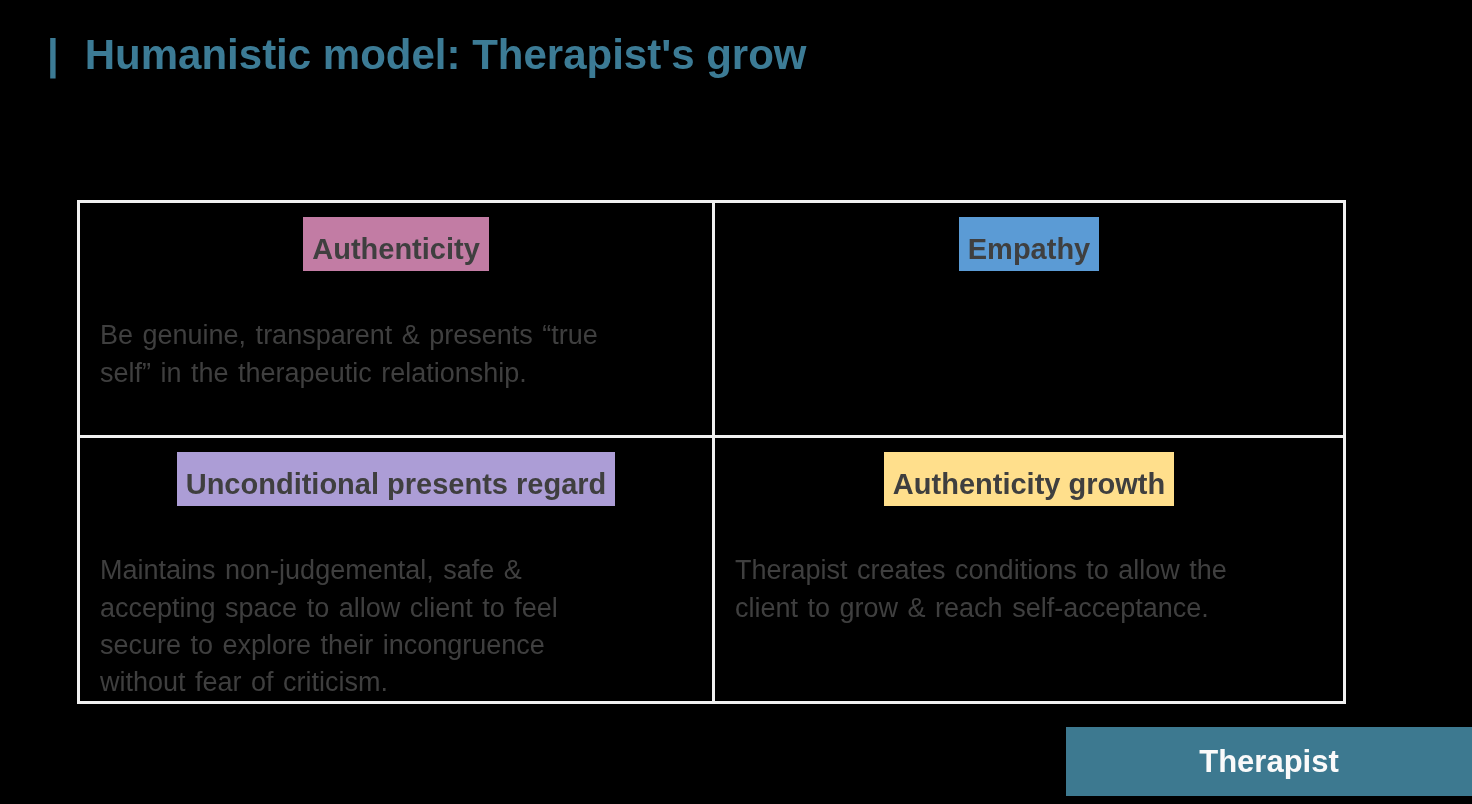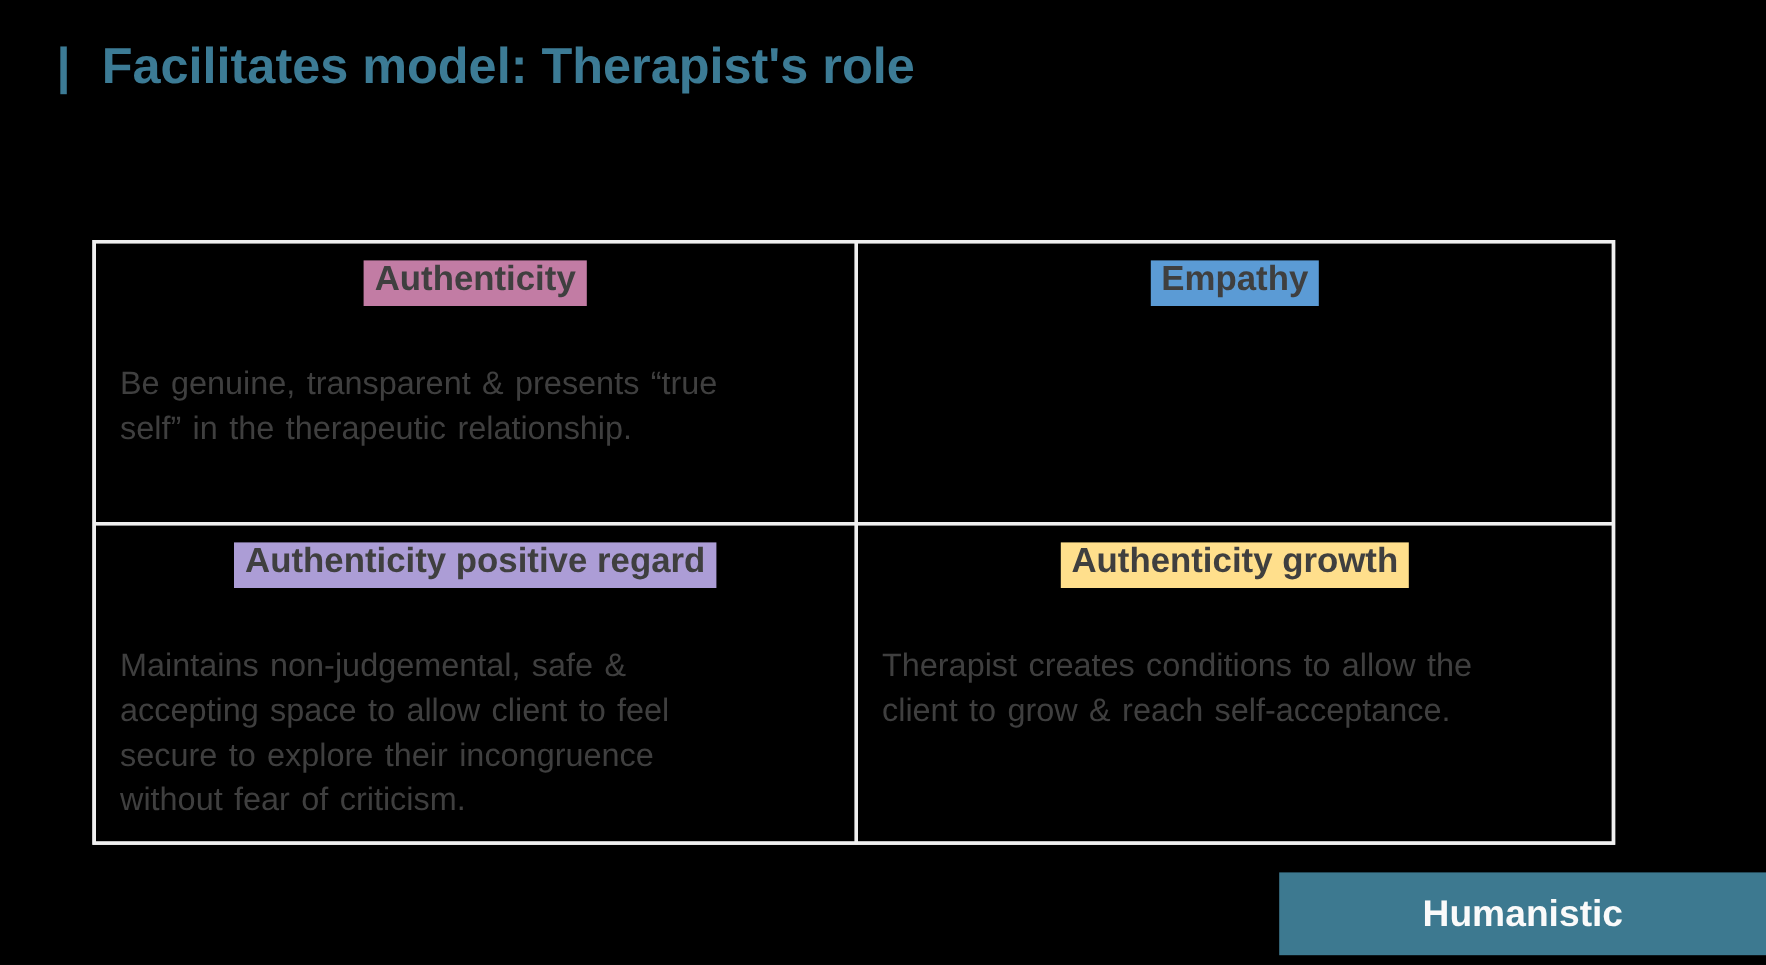--- a/index.html
+++ b/index.html
@@ -49,21 +49,21 @@
     background: #000000;
     padding: 14px 20px;
     box-sizing: border-box;
     overflow: hidden;
   }
   .cell .header-line {
     text-align: center;
   }
   .hl {
     display: inline-block;
-    padding: 0 9px 5px 9px;
+    padding: 16px 9px 5px 9px;
     font-size: 29px;
     font-weight: bold;
     color: #3F3F3F;
     line-height: 1.15;
   }
   .cell .body {
     margin-top: 46px;
     font-size: 27px;
     line-height: 1.38;
     color: #3F3F3F;
@@ -87,56 +87,56 @@
     justify-content: center;
   }
 </style>
 </head>
 <body>
 
 <div class="slide" style="background: rgb(0, 0, 0);">
 
   <div class="title" style="color: rgb(60, 123, 149);">
     <span class="bar">|</span>
-    <span>Facilitates model: Therapist's role</span>
+    <span>Humanistic model: Therapist's grow</span>
   </div>
 
   <div class="grid">
 
     <div class="cell">
       <div class="header-line">
         <span class="hl" style="background-color: rgb(194, 124, 164);">Authenticity</span>
       </div>
       <div class="body">Be genuine, transparent &amp; presents “true
 self” in the therapeutic relationship.</div>
     </div>
 
     <div class="cell">
       <div class="header-line">
         <span class="hl" style="background-color: rgb(91, 155, 213);">Empathy</span>
       </div>
     </div>
 
     <div class="cell">
       <div class="header-line">
-        <span class="hl" style="background-color: rgb(172, 157, 214);">Authenticity positive regard</span>
+        <span class="hl" style="background-color: rgb(172, 157, 214);">Unconditional presents regard</span>
       </div>
       <div class="body">Maintains non-judgemental, safe &amp;
 accepting space to allow client to feel
 secure to explore their incongruence
 without fear of criticism.</div>
     </div>
 
     <div class="cell">
       <div class="header-line">
         <span class="hl" style="background-color: rgb(255, 223, 140);">Authenticity growth</span>
       </div>
       <div class="body">Therapist creates conditions to allow the
 client to grow &amp; reach self-acceptance.</div>
     </div>
 
   </div>
 
   <div class="badge" style="background: rgb(61, 121, 144); color: rgb(250, 250, 250);">
-    <span>Humanistic</span>
+    <span>Therapist</span>
   </div>
 
 </div>
 
 </body></html>

